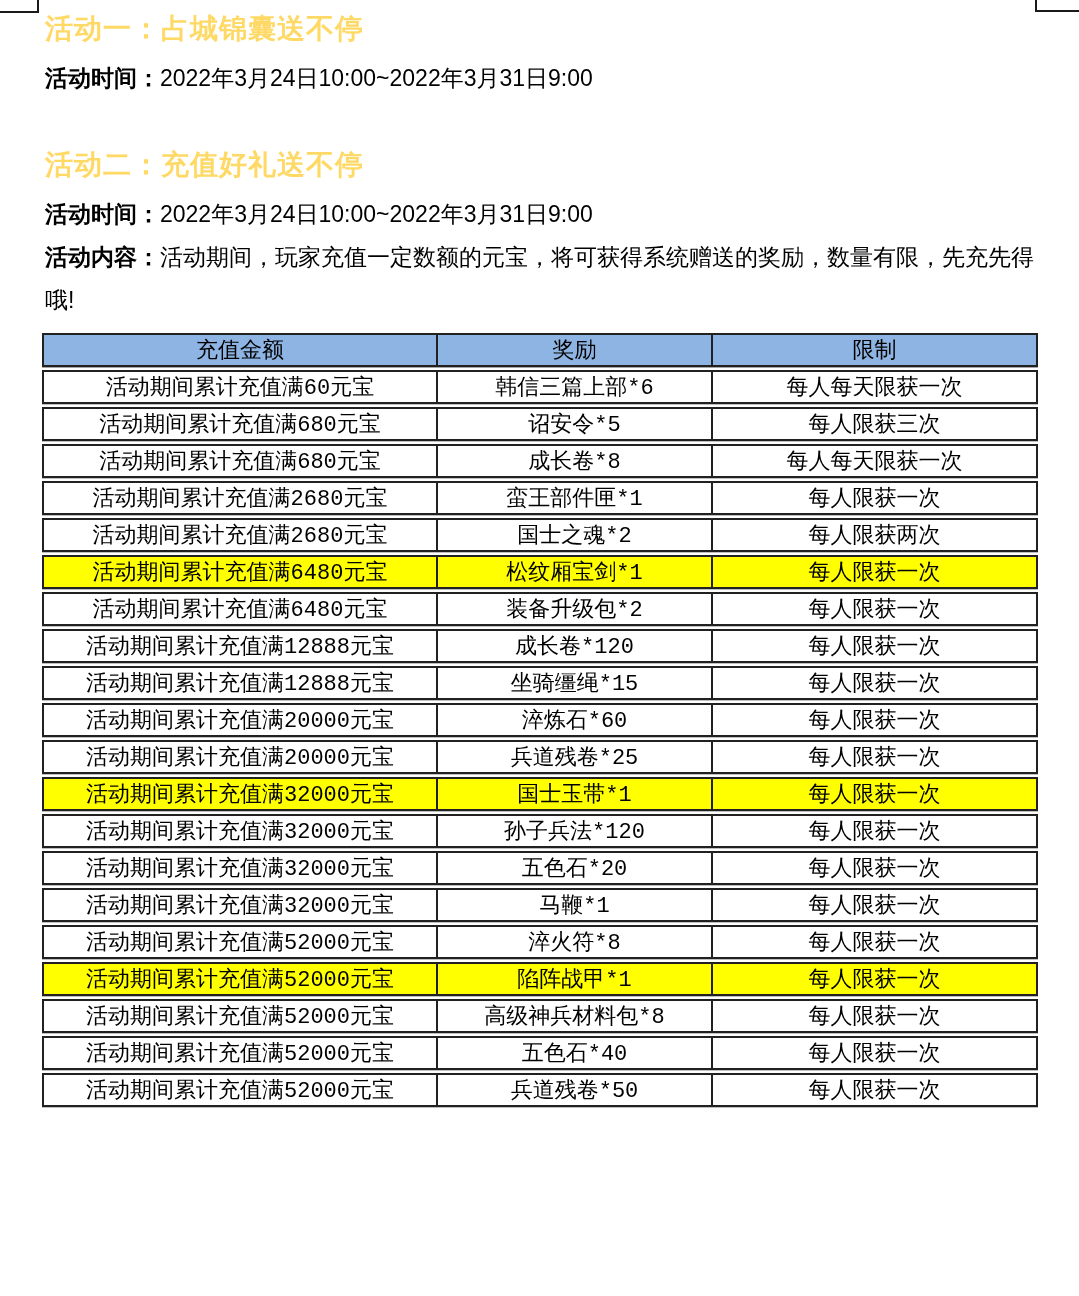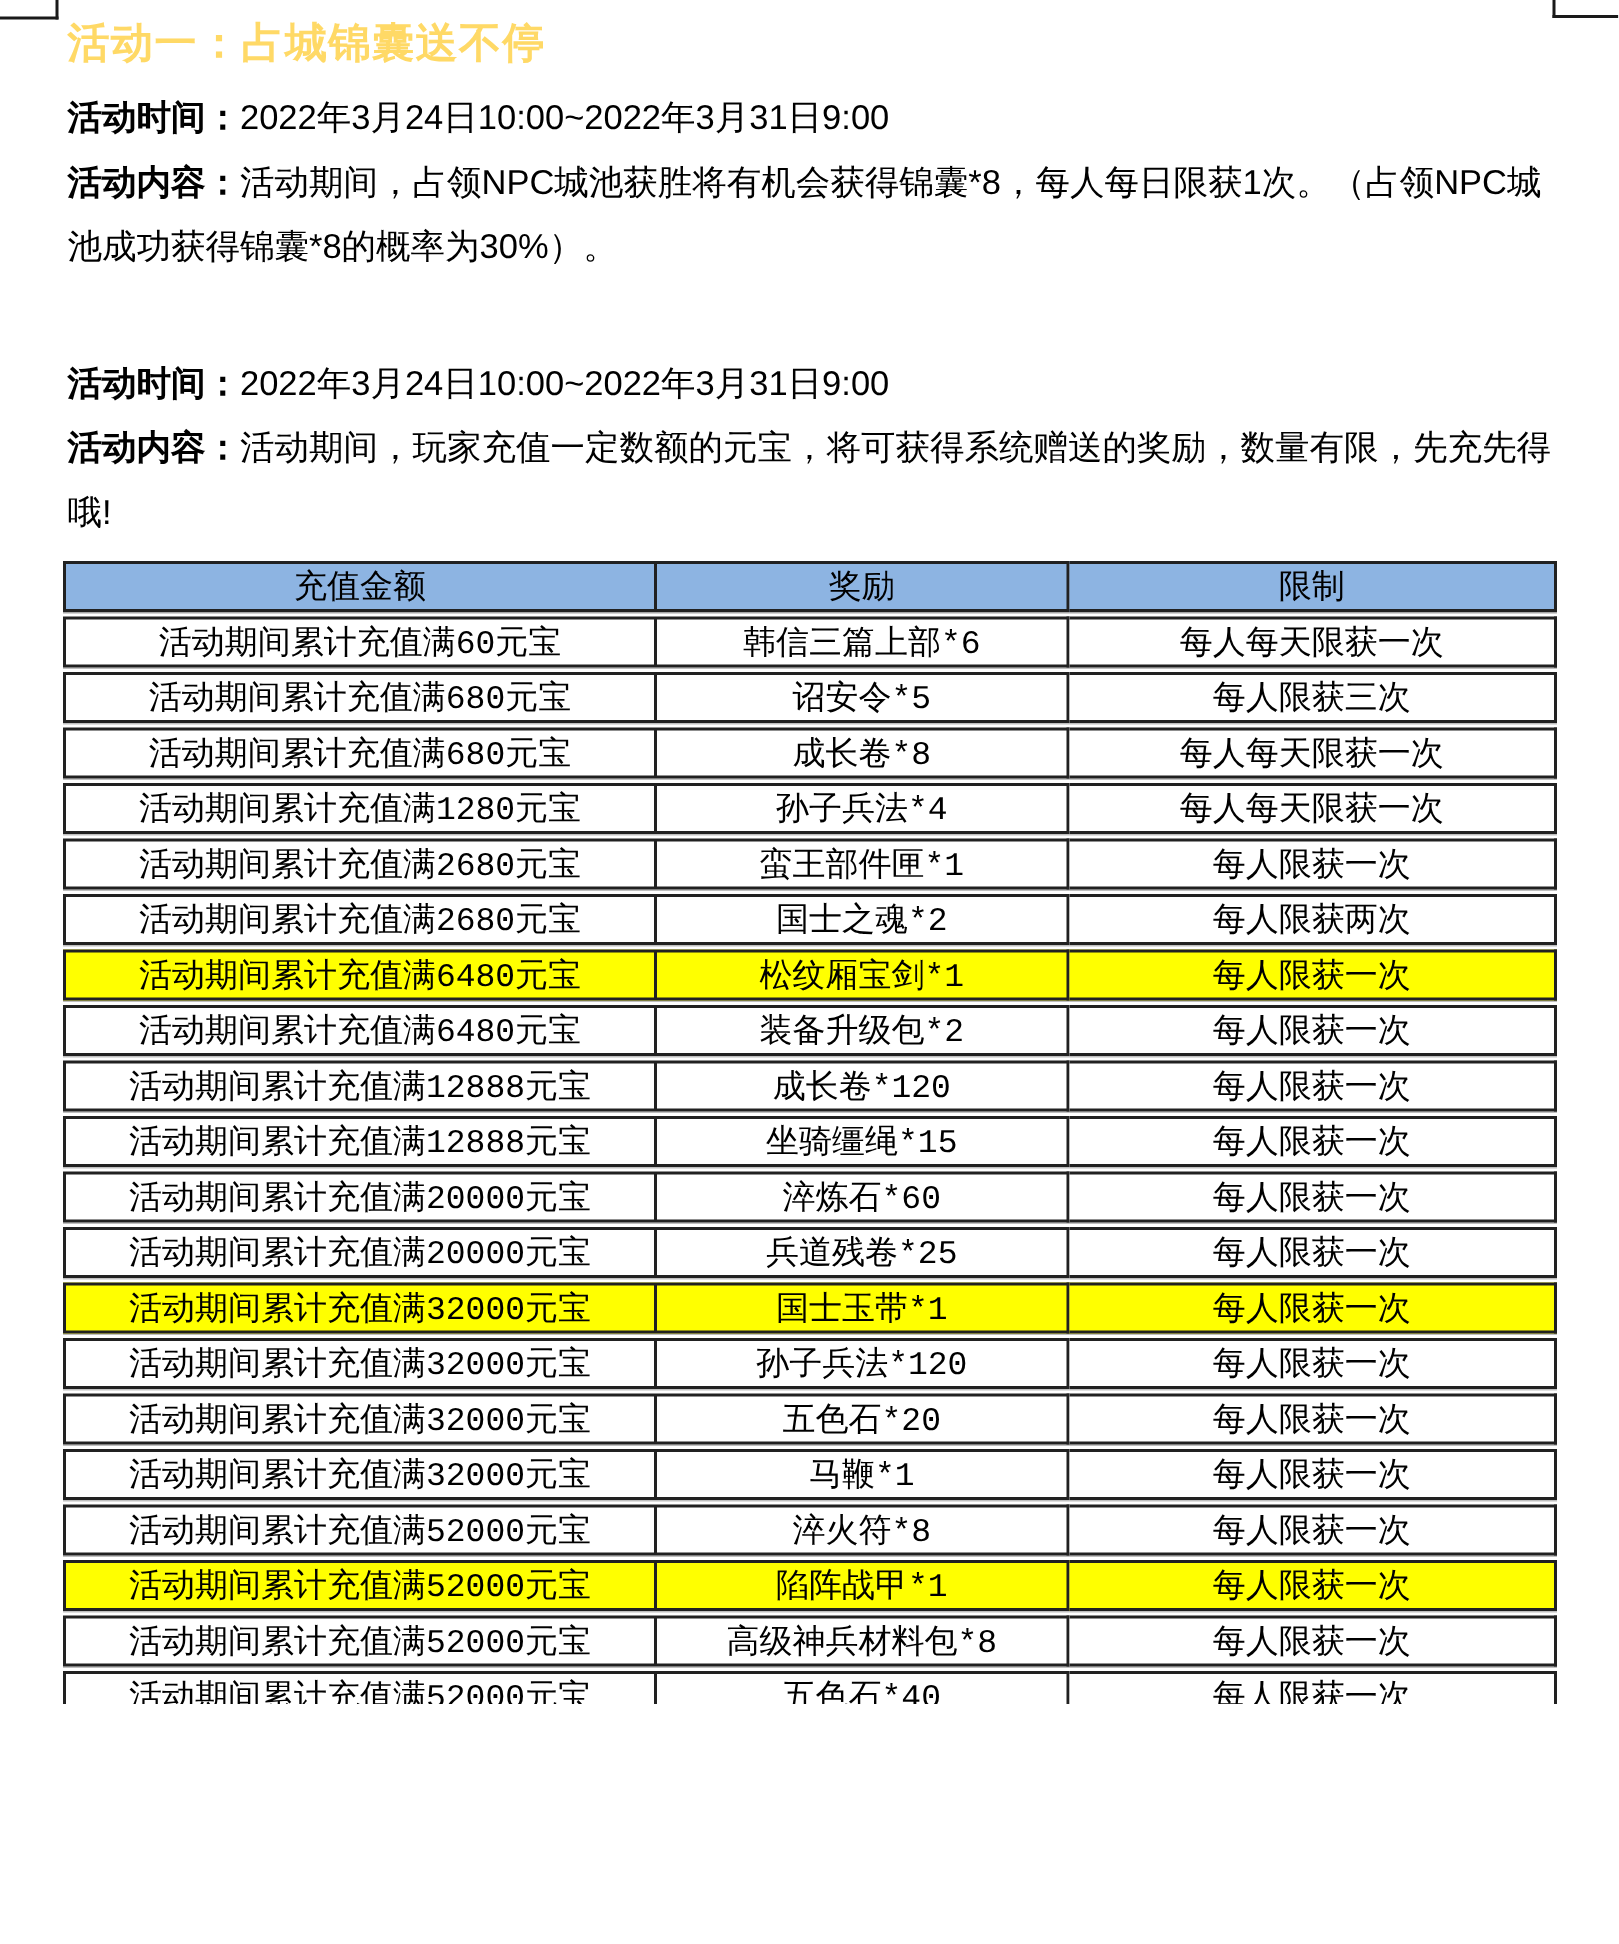--- a/index.html
+++ b/index.html
@@ -95,26 +95,24 @@
   <div class="corner-frag-right"></div>
 
   <div class="doc">
 
     <div class="activity-title">活动一：占城锦囊送不停</div>
 
     <div class="para">
       <span class="label">活动时间：</span><span>2022年3月24日10:00~2022年3月31日9:00</span>
     </div>
 
-    <div class="para">
-      <span class="label">活动内容：</span><span>活动期间，占领NPC城池获胜将有机会获得锦囊*8，每人每日限获1次。（占领NPC城池成功获得锦囊*8的概率为30%）。</span>
-    </div>
 
     <div class="section-gap"></div>
 
+    <div class="activity-title">活动二：充值好礼送不停</div>
 
     <div class="para">
       <span class="label">活动时间：</span><span>2022年3月24日10:00~2022年3月31日9:00</span>
     </div>
 
     <div class="para">
       <span class="label">活动内容：</span><span>活动期间，玩家充值一定数额的元宝，将可获得系统赠送的奖励，数量有限，先充先得哦!</span>
     </div>
 
     <div class="table-wrap">
@@ -141,25 +139,20 @@
               <td>活动期间累计充值满680元宝</td>
               <td>诏安令*5</td>
               <td>每人限获三次</td>
             </tr>
             <tr>
               <td>活动期间累计充值满680元宝</td>
               <td>成长卷*8</td>
               <td>每人每天限获一次</td>
             </tr>
             <tr>
-              <td>活动期间累计充值满1280元宝</td>
-              <td>孙子兵法*4</td>
-              <td>每人每天限获一次</td>
-            </tr>
-            <tr>
               <td>活动期间累计充值满2680元宝</td>
               <td>蛮王部件匣*1</td>
               <td>每人限获一次</td>
             </tr>
             <tr>
               <td>活动期间累计充值满2680元宝</td>
               <td>国士之魂*2</td>
               <td>每人限获两次</td>
             </tr>
             <tr class="hl">

